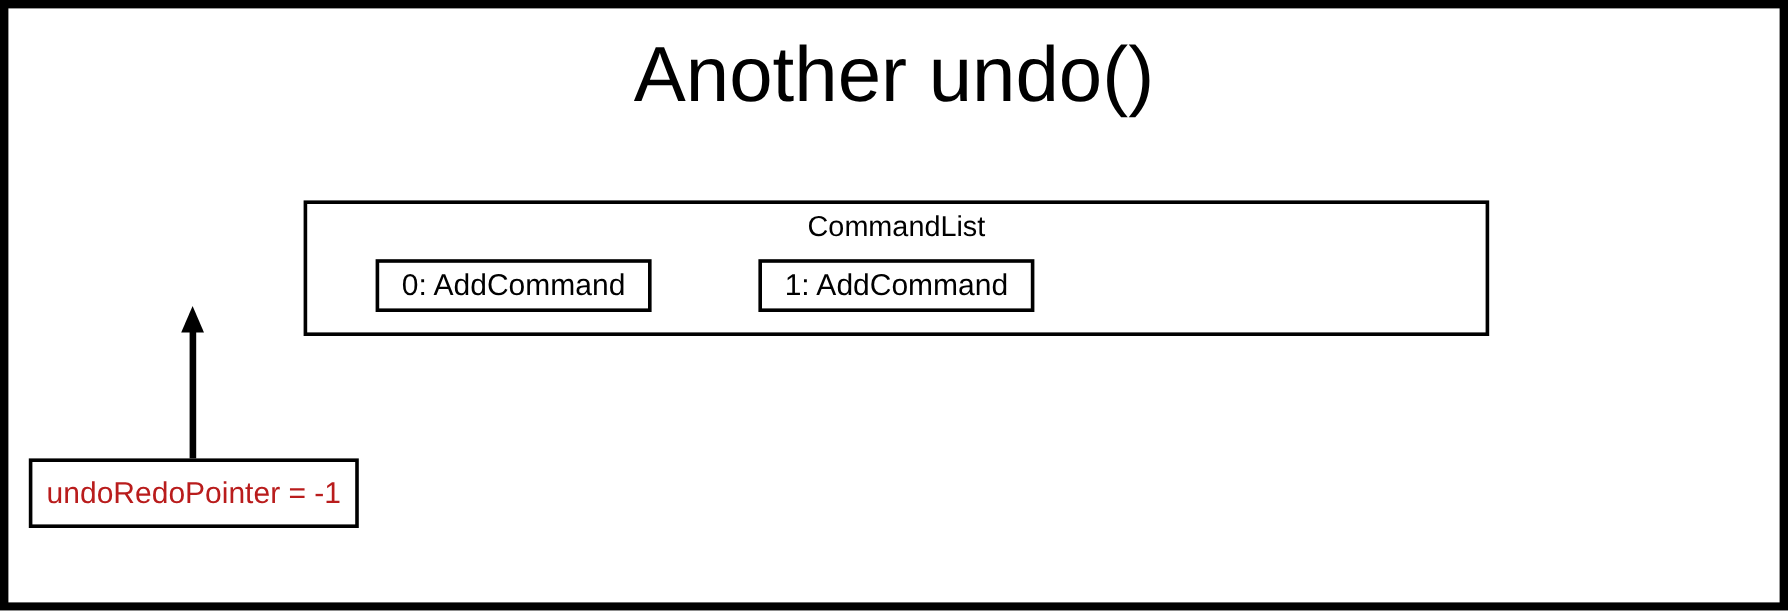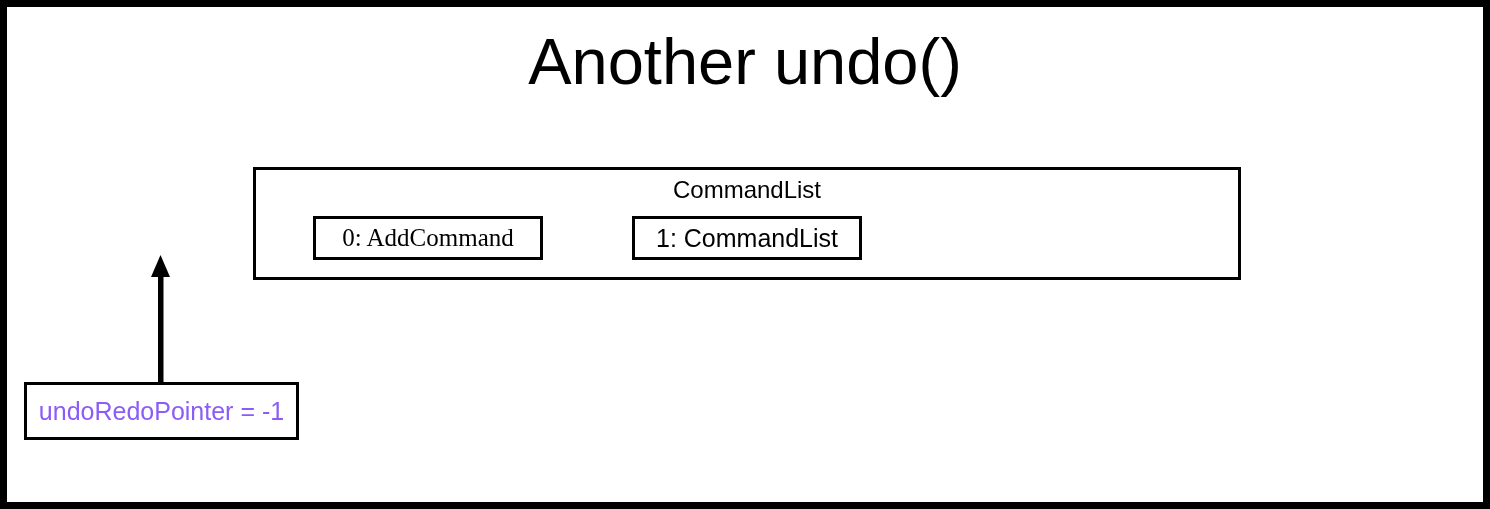--- a/index.html
+++ b/index.html
@@ -84,21 +84,20 @@
   }
   .command-slot .slot-label {
     font-size: 25px;
     line-height: 30px;
     color: #000000;
     white-space: nowrap;
   }
   .command-slot.slot-0 {
     left: 313px;
     width: 230px;
-    font-family: Liberation Serif, serif;
   }
   .command-slot.slot-1 {
     left: 632px;
     width: 230px;
   }
 
   
   .pointer-box {
     position: absolute;
     left: 24px;
@@ -108,21 +107,21 @@
     box-sizing: border-box;
     border: 3px solid #000000;
     background: #ffffff;
     display: flex;
     align-items: center;
     justify-content: center;
   }
   .pointer-box .pointer-label {
     font-size: 25px;
     line-height: 30px;
-    color: #8b5cf6;
+    color: #b91c1c;
     white-space: nowrap;
   }
 
   
   .pointer-arrow {
     position: absolute;
     left: 146px;
     top: 254px;
     width: 30px;
     height: 132px;
@@ -139,21 +138,21 @@
 
   <div class="commandlist-box">
     <div class="commandlist-label">CommandList</div>
   </div>
 
   <div class="command-slot slot-0">
     <span class="slot-label">0: AddCommand</span>
   </div>
 
   <div class="command-slot slot-1">
-    <span class="slot-label">1: CommandList</span>
+    <span class="slot-label">1: AddCommand</span>
   </div>
 
   <svg class="pointer-arrow" viewBox="0 0 30 132">
     <polygon points="14.5,1 24,23 5,23" fill="#000000"></polygon>
     <rect x="12" y="21" width="5.5" height="111" fill="#000000"></rect>
   </svg>
 
   <div class="pointer-box">
     <span class="pointer-label">undoRedoPointer = -1</span>
   </div>

